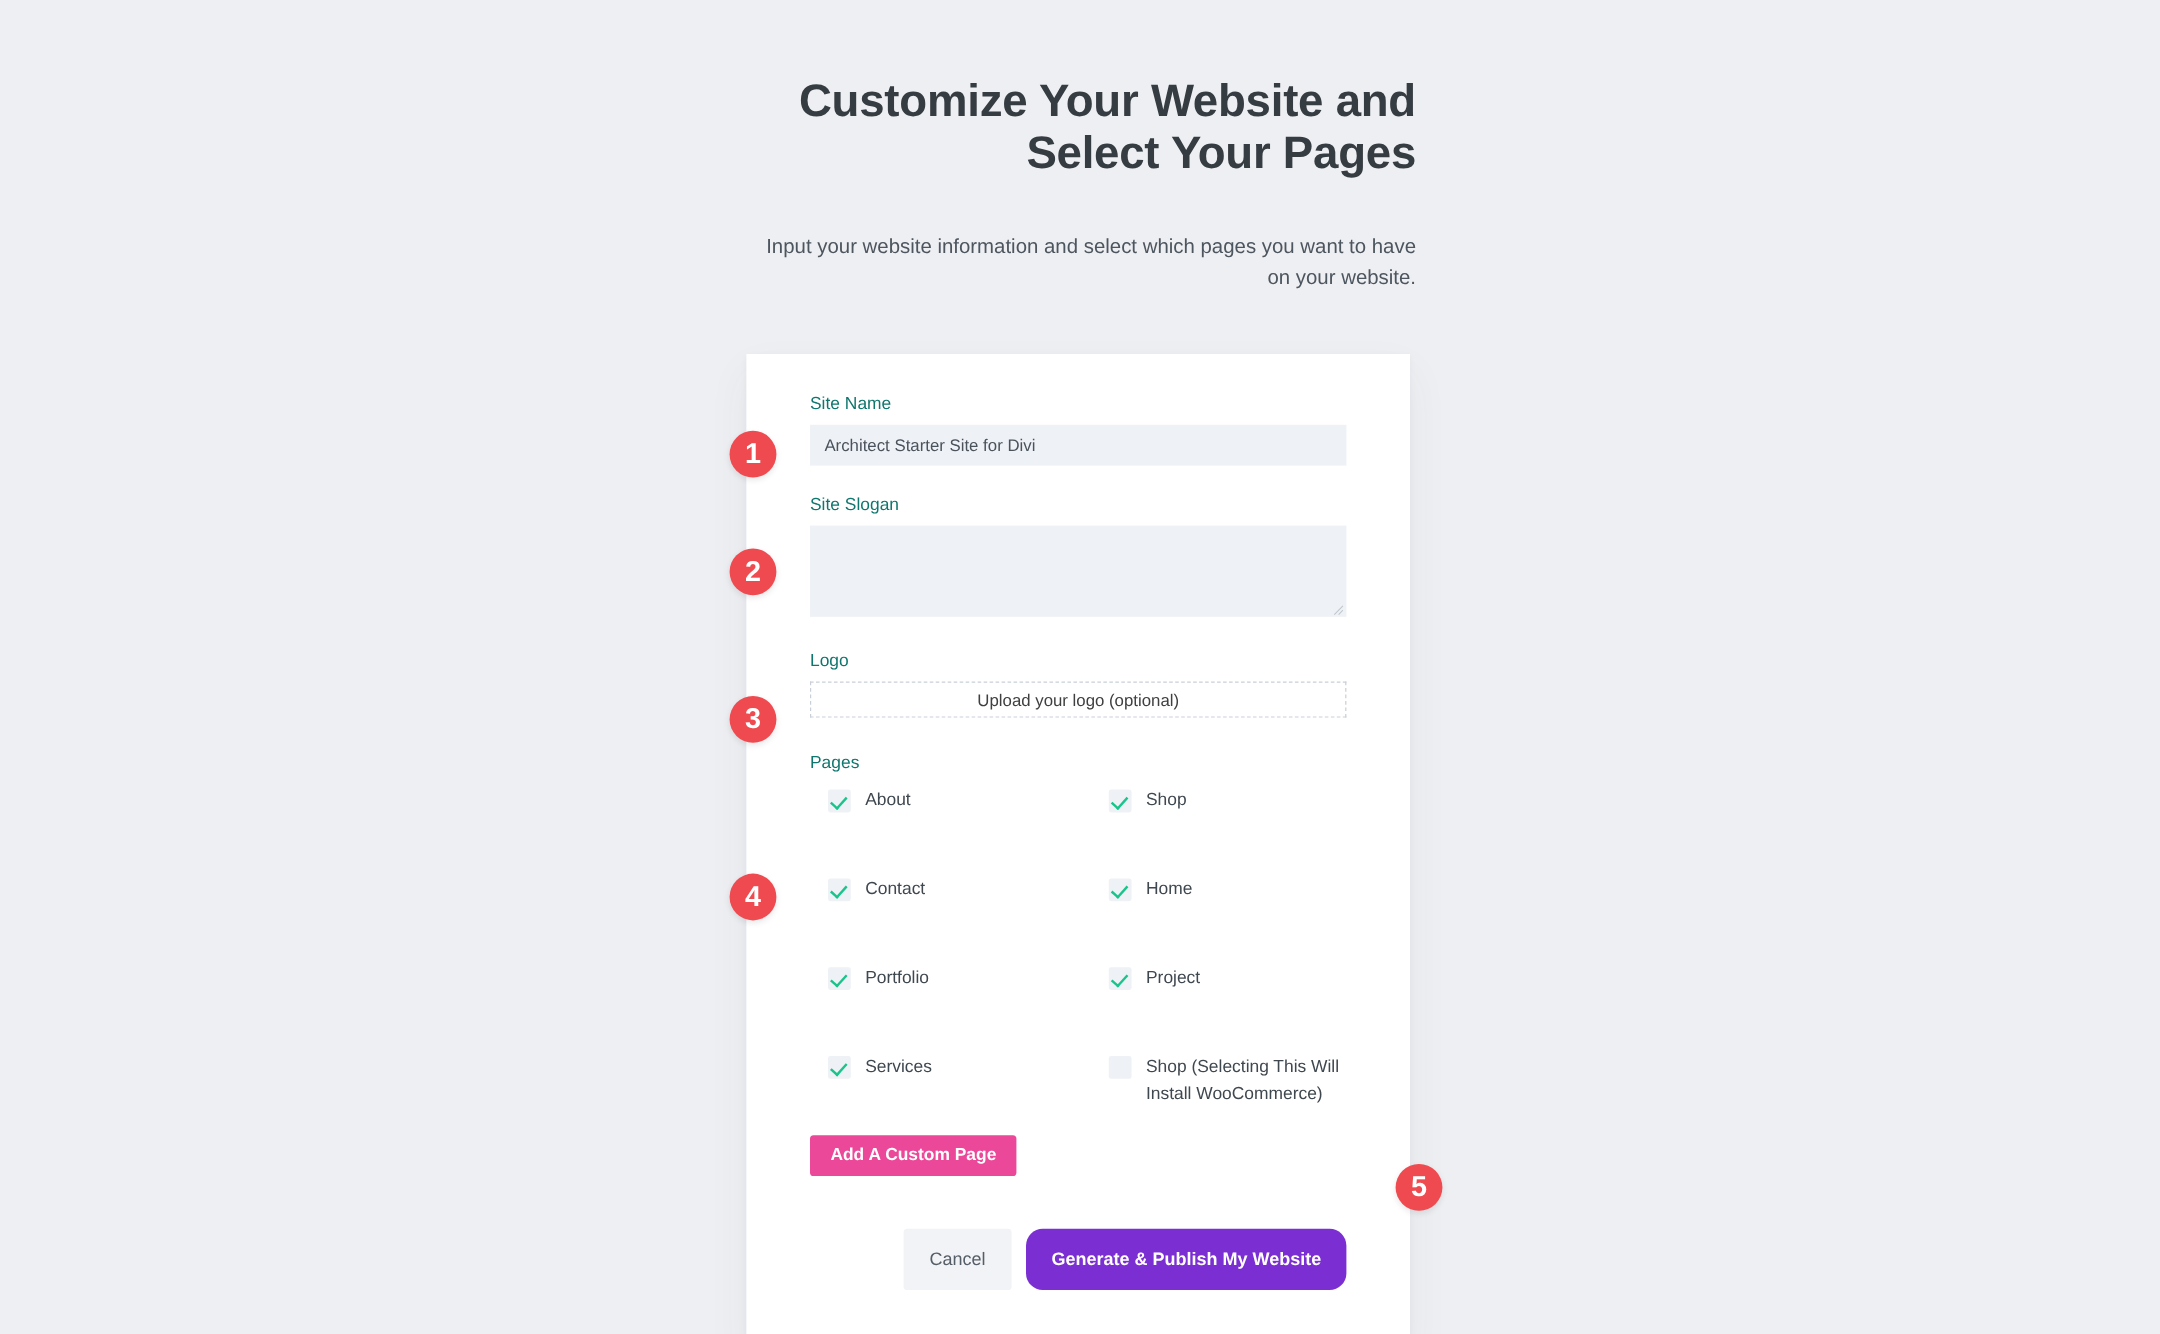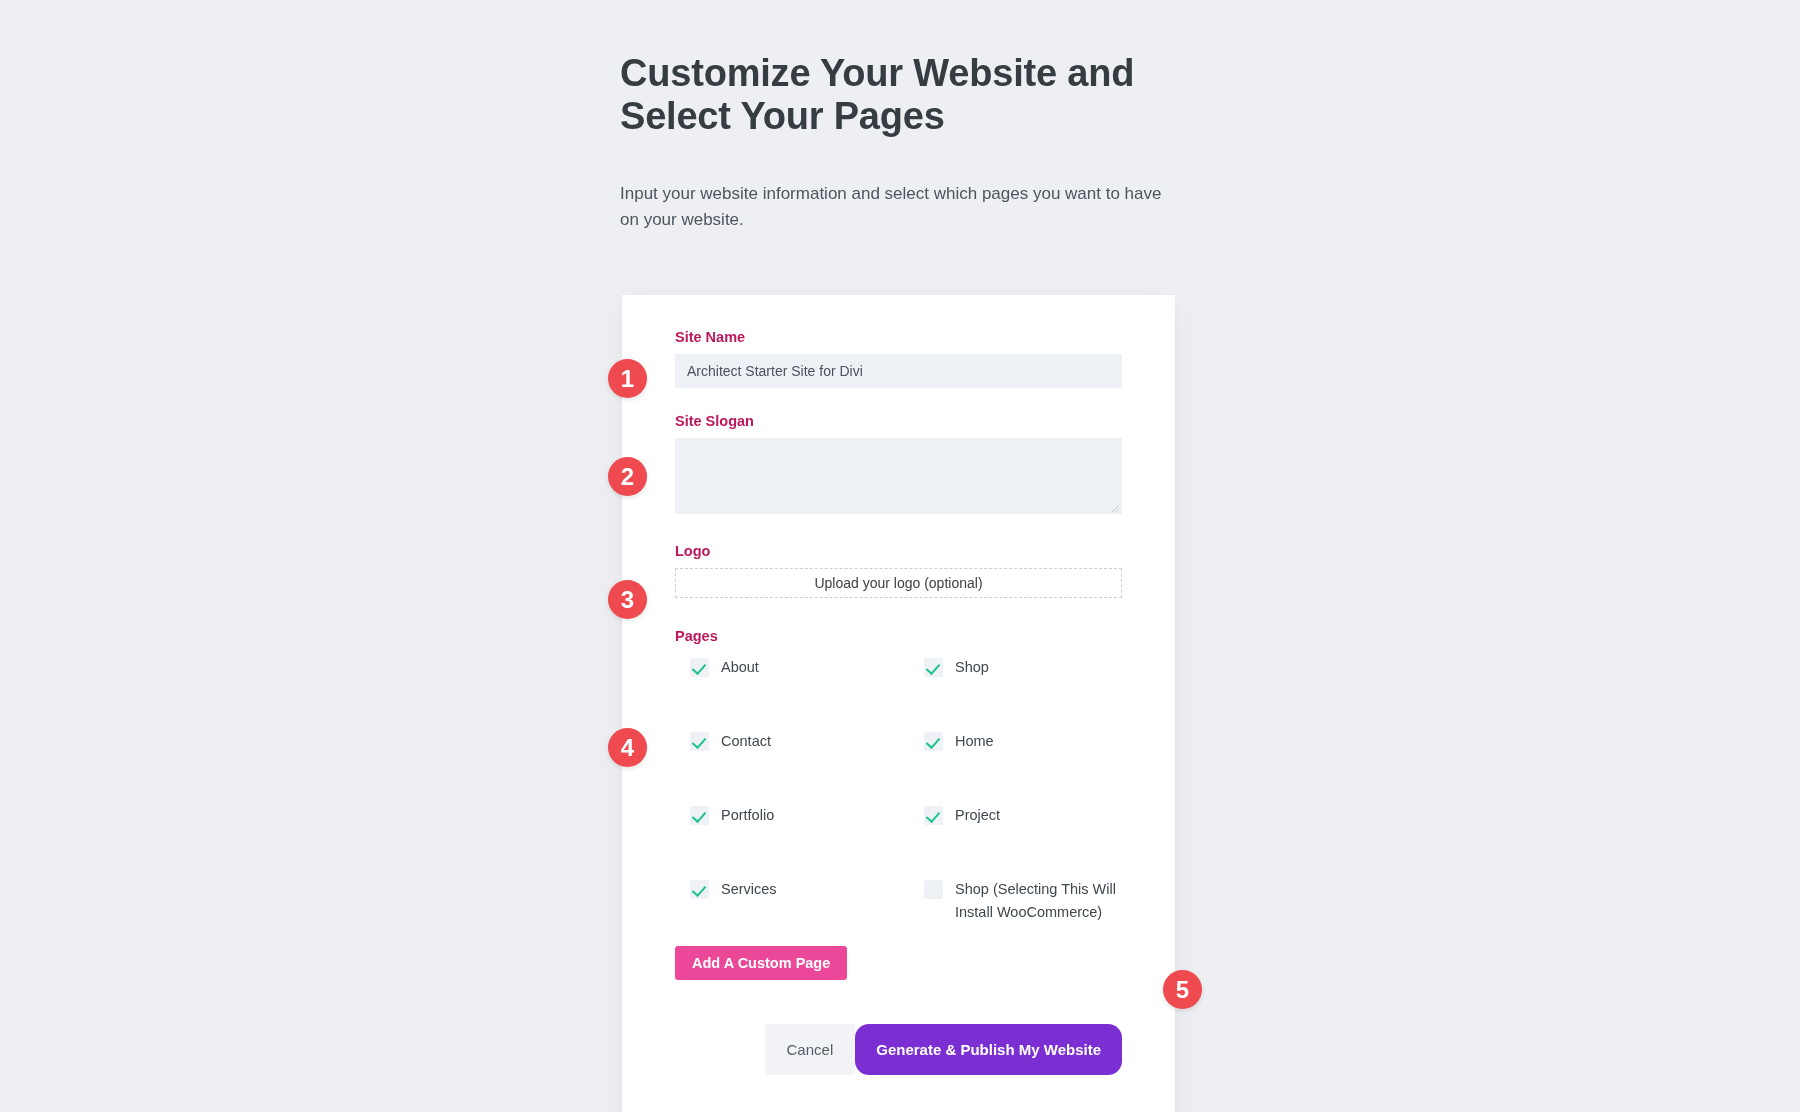--- a/index.html
+++ b/index.html
@@ -15,24 +15,24 @@
   .page {
     position: relative;
     width: 1800px;
     height: 1112px;
     background: #eeeff2;
   }
 
   
   .header {
     position: absolute;
-    top: 52px;
+    top: 64px;
     left: 0;
     width: 1800px;
-    text-align: left;
+    text-align: right;
   }
 
   .page-title {
     font-size: 38px;
     font-weight: bold;
     line-height: 1.12;
     color: #353c42;
     letter-spacing: -0.2px;
     max-width: 560px;
     margin: 0 auto;
@@ -61,22 +61,22 @@
     padding: 34px 53px 48px 53px;
     box-shadow: 0 14px 34px rgba(60, 64, 90, 0.055),
                 0 2px 6px rgba(60, 64, 90, 0.035);
   }
 
   
   .field { position: relative; }
 
   .field-label {
     font-size: 14.5px;
-    font-weight: bold;
-    color: #be185d;
+    font-weight: normal;
+    color: #0f766e;
     margin-bottom: 9px;
     display: block;
   }
 
   .text-input {
     display: block;
     width: 100%;
     height: 34px;
     background: #eef1f6;
     border: none;
@@ -195,21 +195,21 @@
     border-radius: 3px;
     cursor: pointer;
     font-family: "Liberation Sans", sans-serif;
   }
 
   .footer-row {
     margin-top: 44px;
     display: flex;
     justify-content: flex-end;
     align-items: stretch;
-    gap: 0;
+    gap: 12px;
   }
 
   .btn-cancel {
     background: #f2f3f6;
     color: #555d66;
     font-size: 15px;
     padding: 11px 22px;
     border: none;
     border-radius: 3px;
     cursor: pointer;

